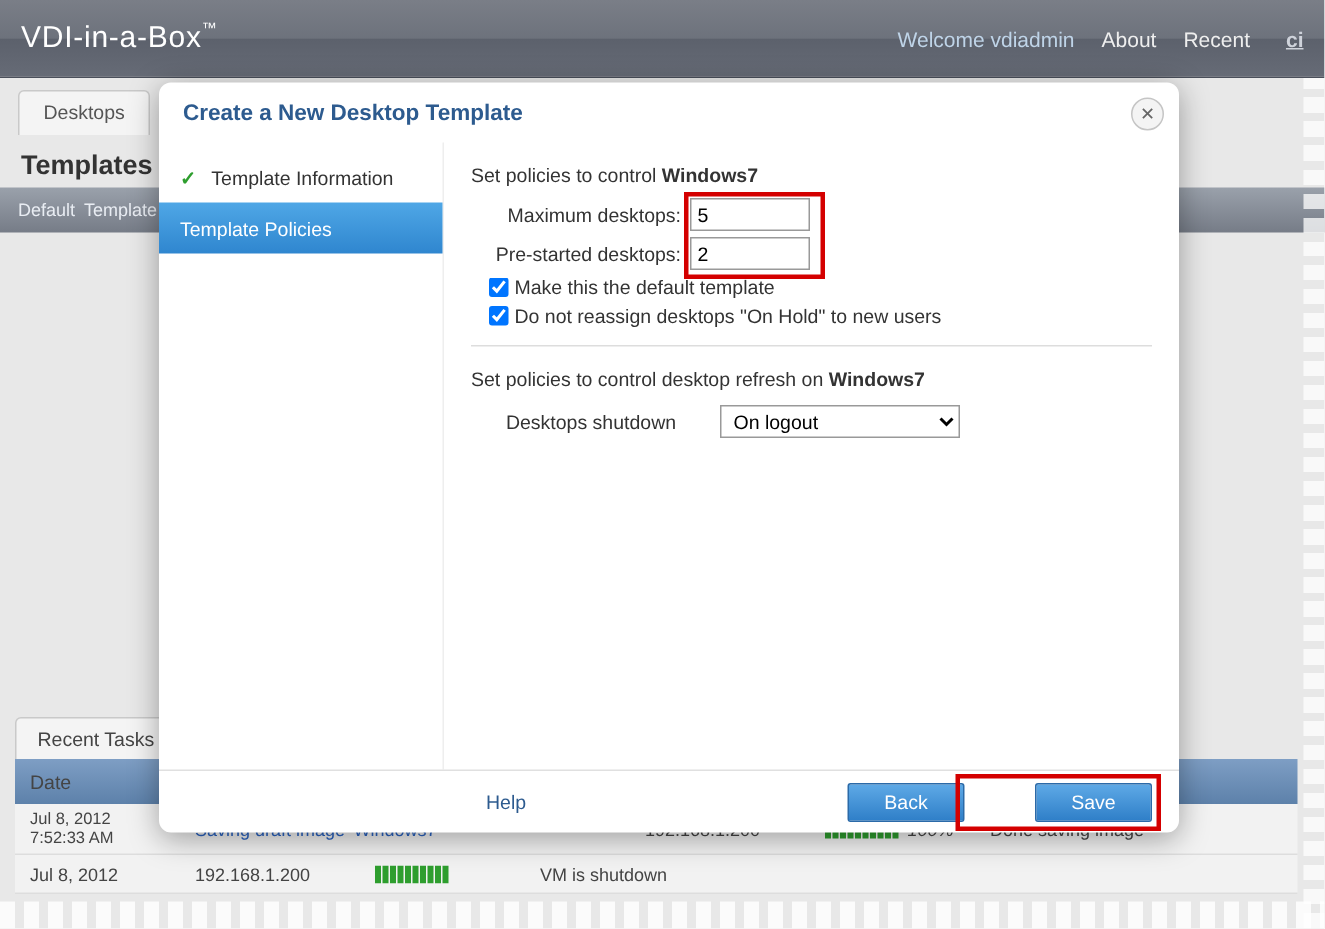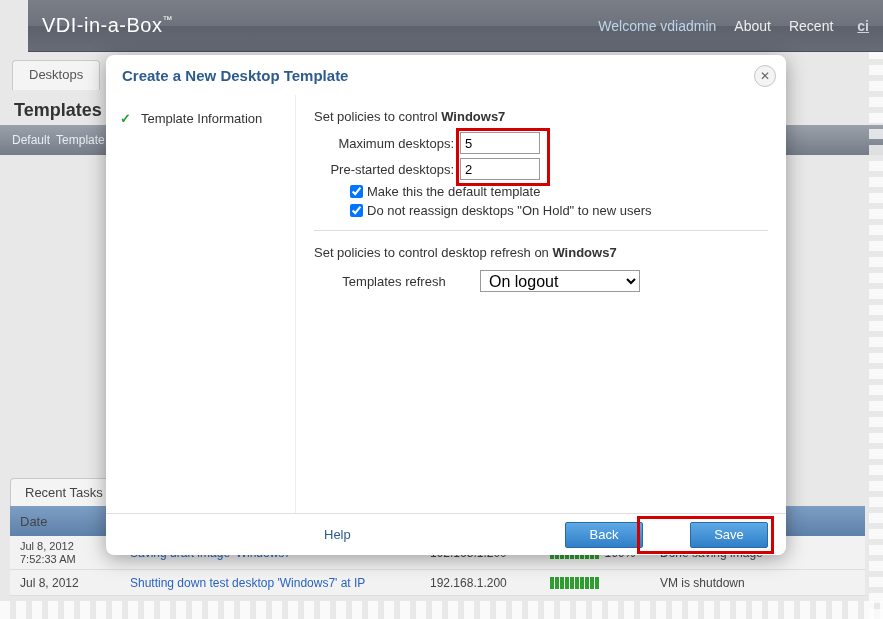--- a/index.html
+++ b/index.html
@@ -5,21 +5,20 @@
   * { box-sizing: border-box; margin: 0; padding: 0; font-family: Arial, Helvetica, sans-serif; }
   body { width: 883px; height: 619px; background: #e8e8e8; position: relative; overflow: hidden; }
 
   
   .header {
     height: 52px;
     background: linear-gradient(#7a7e87, #6d727c 50%, #5c616c 51%, #666b76);
     display: flex; align-items: center; padding: 0 14px;
     color: #e6e6e6;
     border-bottom: 1px solid #4a4f5a;
-    margin-left: 28px;
   }
   .brand { font-size: 20px; font-weight: 300; letter-spacing: .5px; flex: 1; color:#fff;}
   .brand sup { font-size: 10px; vertical-align: top; }
   .header .right { display: flex; align-items: flex-end; gap: 18px; font-size: 14px; }
   .welcome { color: #bfd4e8; }
   .hlink { color: #eee; cursor: pointer; }
   .ci { color: #cfd3db; font-weight: bold; margin-left: 6px; text-decoration: underline;}
 
   
   .tabs-row { height: 38px; padding: 8px 12px 0 12px; display:flex; gap:6px; }
@@ -89,22 +88,22 @@
   }
   .check { color:#2e9e2e; font-weight:bold; }
 
   .content {
     flex:1; padding: 14px 18px 8px 18px; font-size:13px; color:#333; position:relative;
   }
   .content hr { border:none; border-top:1px solid #ddd; margin:12px 0 14px 0; }
   .row { display:flex; align-items:center; gap:6px; margin:4px 0; }
   .row label.lab { width:140px; text-align:right; }
   .row input[type=text] { width:80px; height:22px; border:1px solid #999; padding:0 4px; font-size:13px; }
-  .row.chk { margin-left: 36px; gap:4px;}
-  .row select { width:160px; height:22px; border:1px solid #999; background:#fff; font-size:16px; padding:0 4px;}
+  .row.chk { margin-left: 12px; gap:4px;}
+  .row select { width:160px; height:22px; border:1px solid #999; background:#fff; font-size:13px; padding:0 4px;}
   .row .lab2 { width:160px; text-align:center; }
 
   .hl-red { position:absolute; border:3px solid #d40000; pointer-events:none; }
 
   .modal-footer {
     height:42px; border-top:1px solid #e0e0e0; display:flex; align-items:center; padding:0 18px;
   }
   .help { color:#2d5b8f; font-size:13px; margin-left:200px;}
   .spacer { flex:1; }
   .btn {
@@ -178,21 +177,20 @@
           <span></span>
           <span></span>
       </div>
       <span>100%</span>
     </div>
     <div class="col stat">Done saving image</div>
   </div>
 
   <div class="task-row">
     <div class="col date">Jul 8, 2012</div>
-    <div class="col task link">Shutting down test desktop 'Windows7' at IP</div>
     <div class="col ip">192.168.1.200</div>
     <div class="col prog">
       <div class="progbar">
         <span></span>
           <span></span>
           <span></span>
           <span></span>
           <span></span>
           <span></span>
           <span></span>
@@ -207,20 +205,23 @@
 
 <div class="modal">
   <div class="modal-title">Create a New Desktop Template</div>
   <div class="modal-close">✕</div>
 
   <div class="modal-body">
     <div class="side">
       <div class="side-item">
         <span class="check">✓</span>
         <span>Template Information</span>
+      </div>
+      <div class="side-item active">
+        <span>Template Policies</span>
       </div>
     </div>
 
     <div class="content">
       <div>
         <span>Set policies to control </span><b>Windows7</b>
       </div>
 
       <div style="position:relative; margin-top:8px;">
         <div class="row">
@@ -243,21 +244,21 @@
         <span>Do not reassign desktops "On Hold" to new users</span>
       </div>
 
       <hr>
 
       <div>
         <span>Set policies to control desktop refresh on </span><b>Windows7</b>
       </div>
 
       <div class="row" style="margin-top:10px;">
-        <span class="lab2">Templates refresh</span>
+        <span class="lab2">Desktops shutdown</span>
         <select>
           <option>On logout</option>
         </select>
       </div>
     </div>
   </div>
 
   <div class="modal-footer">
     <span class="help">Help</span>
     <span class="spacer"></span>

